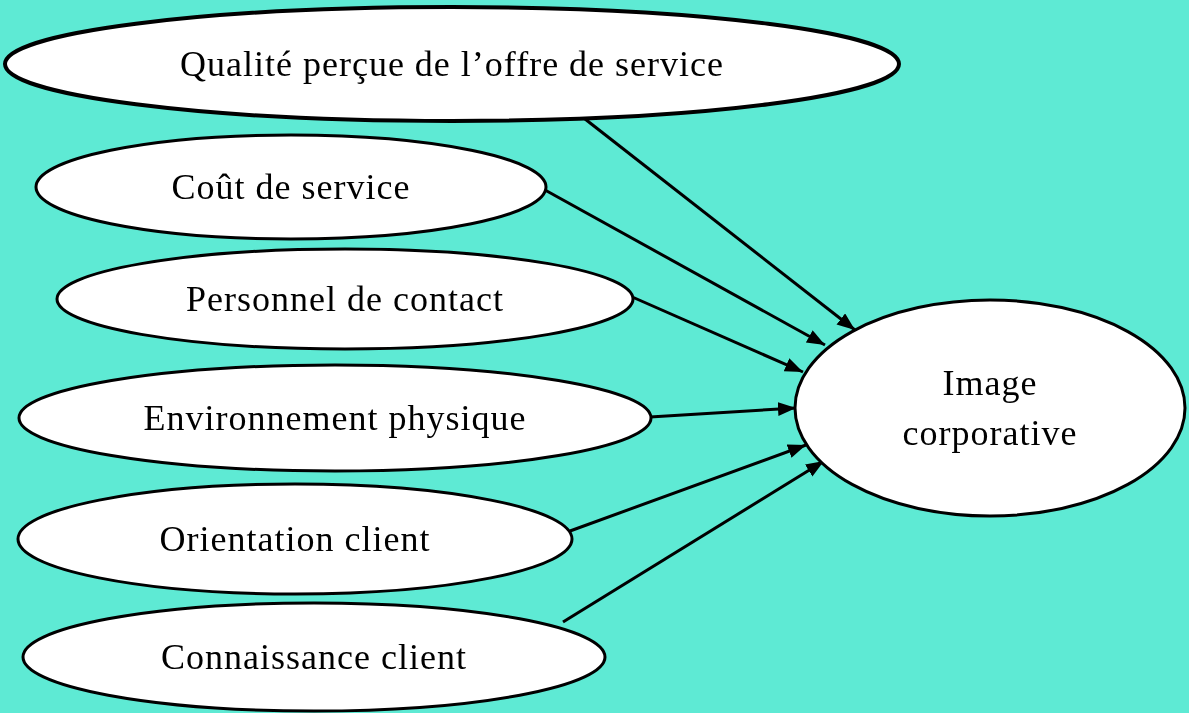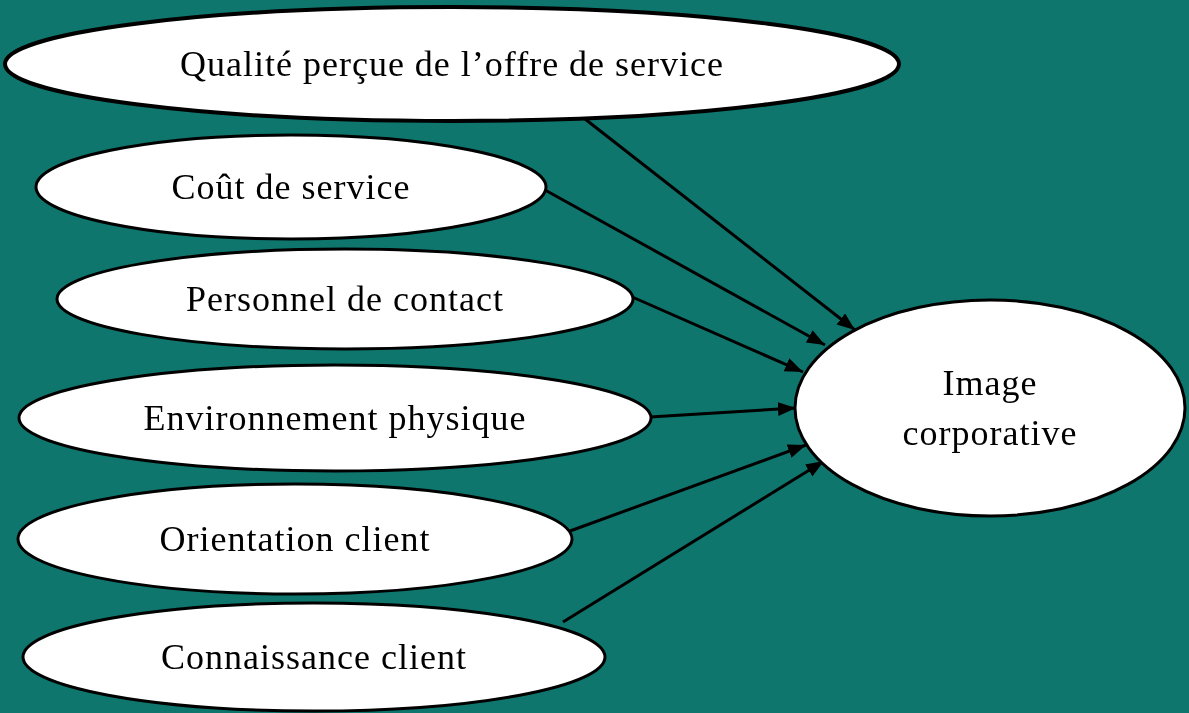--- a/index.html
+++ b/index.html
@@ -4,21 +4,21 @@
 <style>
   html, body {
     margin: 0;
     padding: 0;
     background: #ffffff;
   }
   .canvas-wrap {
     width: 1189px;
     height: 713px;
     position: relative;
-    background: #0f766e;
+    background: #5eead4;
     overflow: hidden;
   }
   svg {
     display: block;
   }
   .node-label {
     font-family: "Liberation Serif", "DejaVu Serif", serif;
     letter-spacing: 1px;
   }
 </style>

